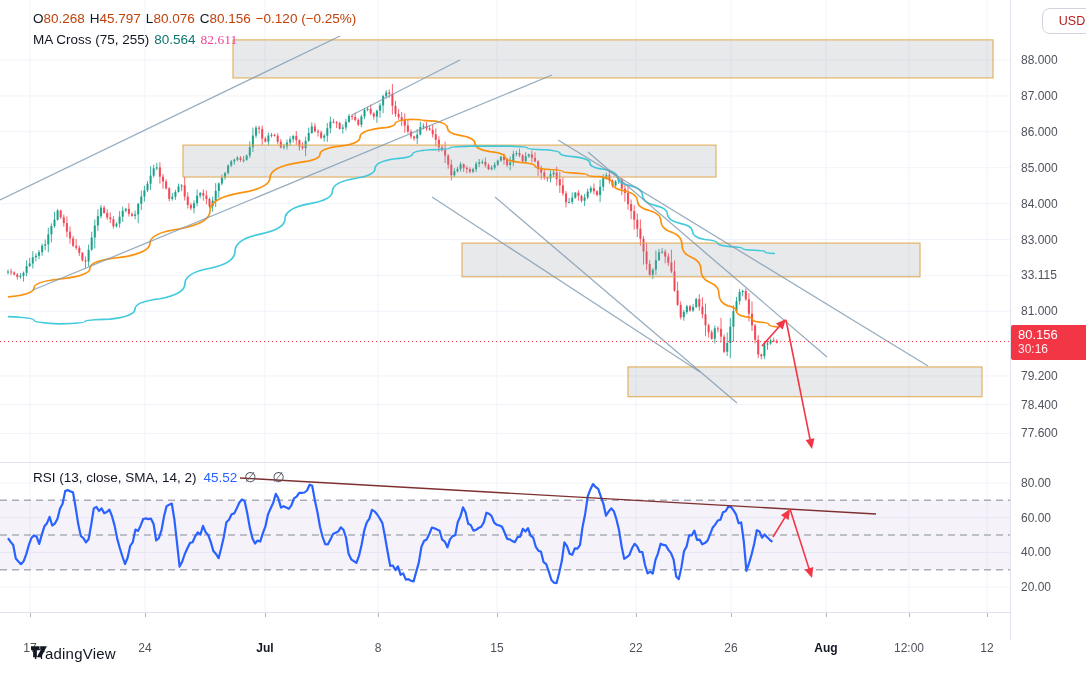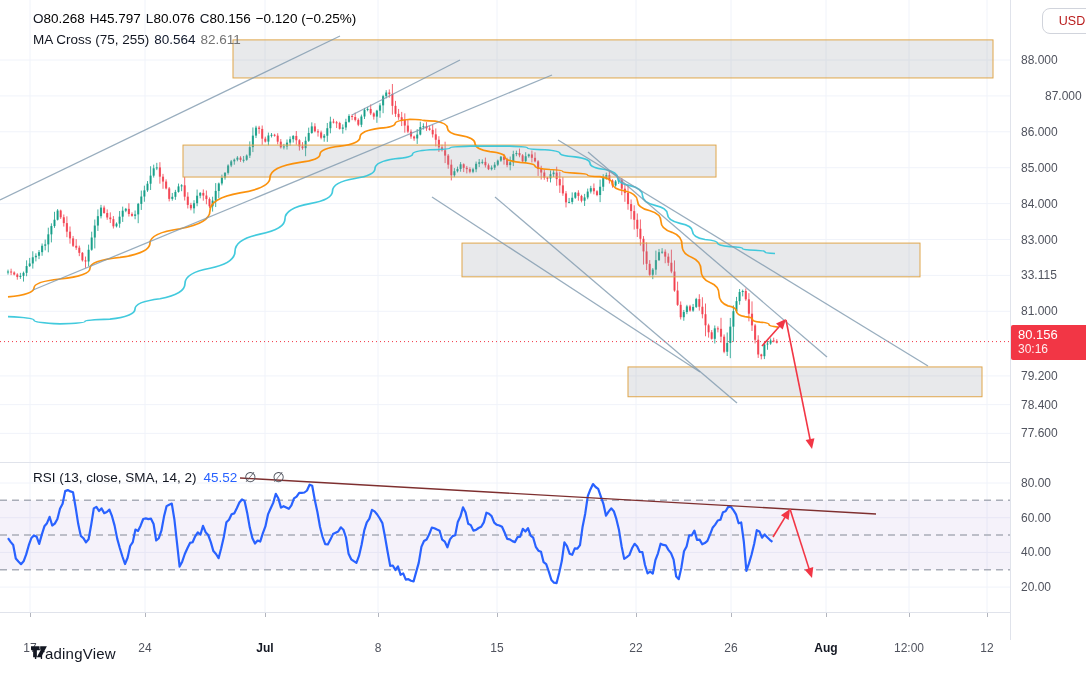--- a/index.html
+++ b/index.html
@@ -6,24 +6,24 @@
   .root{position:relative;width:1086px;height:675px;background:#fff;overflow:hidden;
         font-family:"Liberation Sans",sans-serif;-webkit-font-smoothing:antialiased;}
   svg{position:absolute;left:0;display:block;}
   #main-svg{top:0;}
   #rsi-svg{top:463px;}
   .sep-h{position:absolute;left:0;width:1010px;height:1px;background:#e0e3eb;}
   .sep-v{position:absolute;top:0;left:1010px;width:1px;height:640px;background:#e0e3eb;}
   .legend{position:absolute;left:33px;top:8px;font-size:13.5px;color:#131722;z-index:5;}
   .legend-row{display:flex;align-items:center;gap:5px;white-space:nowrap;height:21px;}
   .legend .sym{margin-right:6px;}
-  .red{color:#000000;}
+  .red{color:#c2410c;}
   .ohlc span.lbl{color:#131722;}
-  .ma-fast{color:#0f172a;}
-  .ma-slow{color:#737373;}
+  .ma-fast{color:#0f766e;}
+  .ma-slow{color:#ec4899;font-family:Liberation Serif, serif;}
   .rsi-legend{position:absolute;left:33px;top:469px;font-size:13.5px;color:#131722;z-index:5;
               display:flex;align-items:center;gap:7px;white-space:nowrap;}
   .rsi-val{color:#2962FF;}
   .nullset{color:#50535e;font-size:14px;letter-spacing:6px;}
   .price-axis{position:absolute;left:1011px;top:0;width:75px;height:640px;font-size:12px;color:#50535e;}
   .p-label{position:absolute;left:10px;transform:translateY(-50%);}
   .usd-btn{position:absolute;left:1042px;top:8px;width:58px;height:24px;border:1px solid #d1d4dc;
            border-radius:8px;display:flex;align-items:center;justify-content:center;
            font-size:12.5px;color:#b91c1c;background:#fff;cursor:pointer;}
   .price-tag{position:absolute;left:1011px;width:72px;border-radius:2px;background:#F23645;color:#fff;
@@ -630,21 +630,21 @@
   <div class="rsi-legend">
     <span>RSI (13, close, SMA, 14, 2)</span>
     <span class="rsi-val">45.52</span>
     <span class="nullset">∅ ∅</span>
   </div>
 
   <div class="usd-btn">USD</div>
 
   <div class="price-axis" id="price-axis">
       <div class="p-label" style="top: 60px;">88.000</div>
-      <div class="p-label" style="top: 95.9px; margin-left: 24px;">87.000</div>
+      <div class="p-label" style="top: 95.9px;">87.000</div>
       <div class="p-label" style="top: 131.8px;">86.000</div>
       <div class="p-label" style="top: 167.7px;">85.000</div>
       <div class="p-label" style="top: 203.6px;">84.000</div>
       <div class="p-label" style="top: 239.5px;">83.000</div>
       <div class="p-label" style="top: 275.4px;">33.115</div>
       <div class="p-label" style="top: 311.3px;">81.000</div>
       <div class="p-label" style="top: 375.92px;">79.200</div>
       <div class="p-label" style="top: 404.64px;">78.400</div>
       <div class="p-label" style="top: 433.36px;">77.600</div>
       <div class="p-label" style="top: 483px;">80.00</div>

